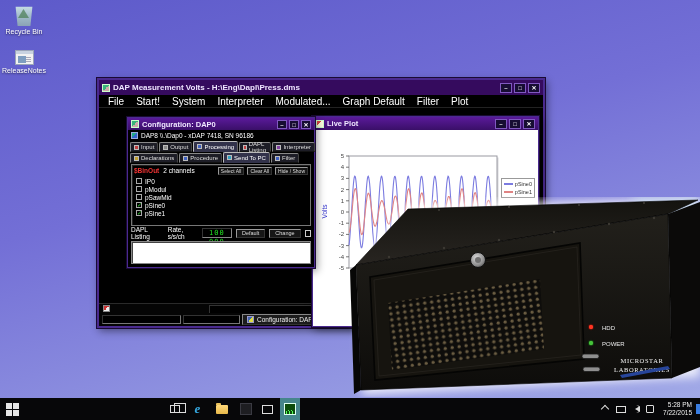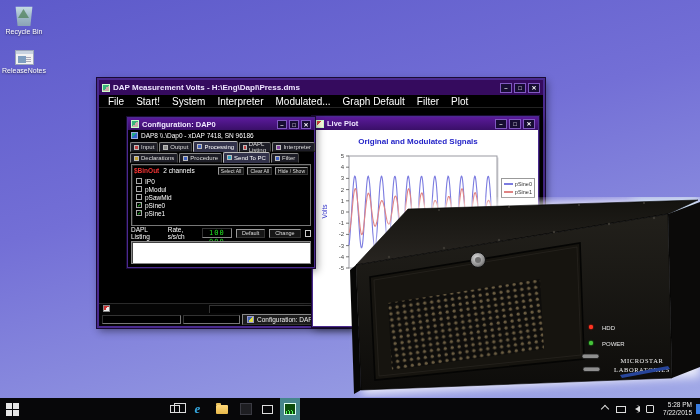--- a/index.html
+++ b/index.html
@@ -174,21 +174,20 @@
   <div class="tbar" id="plottitle">
     <span class="appic plot"></span>
     <span>Live Plot</span>
     <span class="tbtns">
       <span class="tbtn">–</span>
       <span class="tbtn">□</span>
       <span class="tbtn">✕</span>
     </span>
   </div>
   <div id="plotclient">
-    <div id="charttitle">Original and Modulated Signals</div>
     <div id="volts">Volts</div>
     <svg id="plot-svg" width="212" height="126">
         <rect x="29.5" y="7.5" width="148" height="112" fill="#d8d8dc"></rect>
         <rect x="28" y="6" width="148" height="112" fill="#ffffff" stroke="#9a9aa2" stroke-width="1"></rect>
         <line x1="25" y1="6" x2="28" y2="6" stroke="#555" stroke-width="0.8"></line>
         <text x="23" y="8" text-anchor="end" font-size="6" fill="#444" font-family="Liberation Sans, sans-serif">5</text>
         <line x1="25" y1="17.2" x2="28" y2="17.2" stroke="#555" stroke-width="0.8"></line>
         <text x="23" y="19.2" text-anchor="end" font-size="6" fill="#444" font-family="Liberation Sans, sans-serif">4</text>
         <line x1="25" y1="28.4" x2="28" y2="28.4" stroke="#555" stroke-width="0.8"></line>
         <text x="23" y="30.4" text-anchor="end" font-size="6" fill="#444" font-family="Liberation Sans, sans-serif">3</text>

